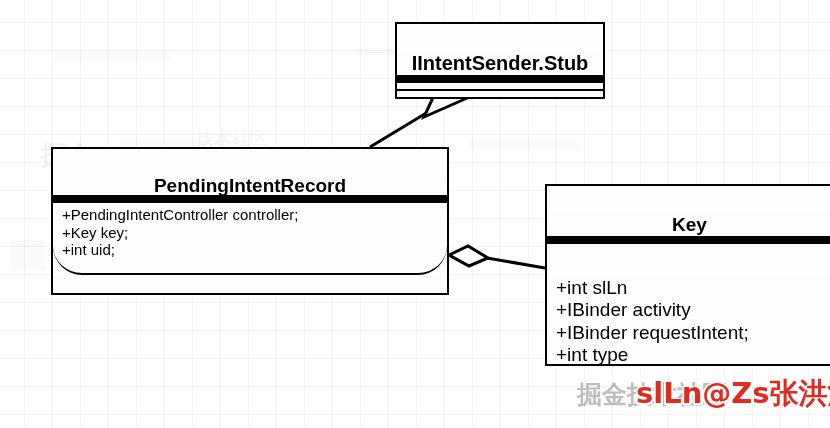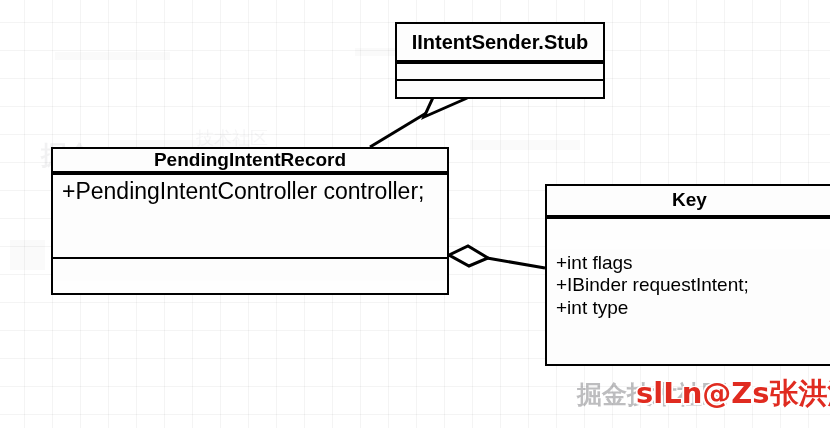--- a/index.html
+++ b/index.html
@@ -44,22 +44,23 @@
     flex-direction: column;
   }
   .uml-title {
     box-sizing: border-box;
     text-align: center;
     font-weight: bold;
     color: #000;
     display: flex;
     align-items: center;
     justify-content: center;
-    border-bottom: 4px solid #000000;
+    border-bottom: 8px solid #000000;
     background: #fdfdfd;
+    margin-top: 28px;
   }
   .uml-compartment {
     box-sizing: border-box;
     padding: 3px 9px 4px 9px;
     color: #000;
     border-bottom: 2px solid #000;
     background: #fdfdfd;
     overflow: hidden;
   }
   .uml-compartment:last-child {
@@ -92,21 +93,22 @@
     top: 147px;
     width: 398px;
     height: 148px;
   }
   #class-pir .uml-title {
     height: 26px;
     font-size: 19px;
   }
   #class-pir .c2 {
     height: 84px;
-    font-size: 23px;
+    font-size: 15px;
+    border-radius: 29px;
   }
   #class-pir .c3 { height: 22px; border-bottom: none; }
 
   #class-key {
     left: 545px;
     top: 184px;
     width: 289px;
     height: 182px;
     gap: 30px;
   }
@@ -210,28 +212,31 @@
   <div class="uml-class" id="class-stub">
     <div class="uml-title">IIntentSender.Stub</div>
     <div class="uml-compartment empty c2"></div>
     <div class="uml-compartment empty c3"></div>
   </div>
 
   <div class="uml-class" id="class-pir">
     <div class="uml-title">PendingIntentRecord</div>
     <div class="uml-compartment c2">
       <div class="attr-line">+PendingIntentController controller;</div>
+      <div class="attr-line">+Key key;</div>
+      <div class="attr-line">+int uid;</div>
     </div>
     <div class="uml-compartment empty c3"></div>
   </div>
 
   <div class="uml-class" id="class-key">
     <div class="uml-title">Key</div>
     <div class="uml-compartment c2">
-      <div class="attr-line">+int flags</div>
+      <div class="attr-line">+int slLn</div>
+      <div class="attr-line">+IBinder activity</div>
       <div class="attr-line">+IBinder requestIntent;</div>
       <div class="attr-line">+int type</div>
     </div>
   </div>
 
   <div class="wm-gray">掘金技术社区</div>
   <div class="wm-red">slLn@Zs张洪滔</div>
 
 </div>
 

